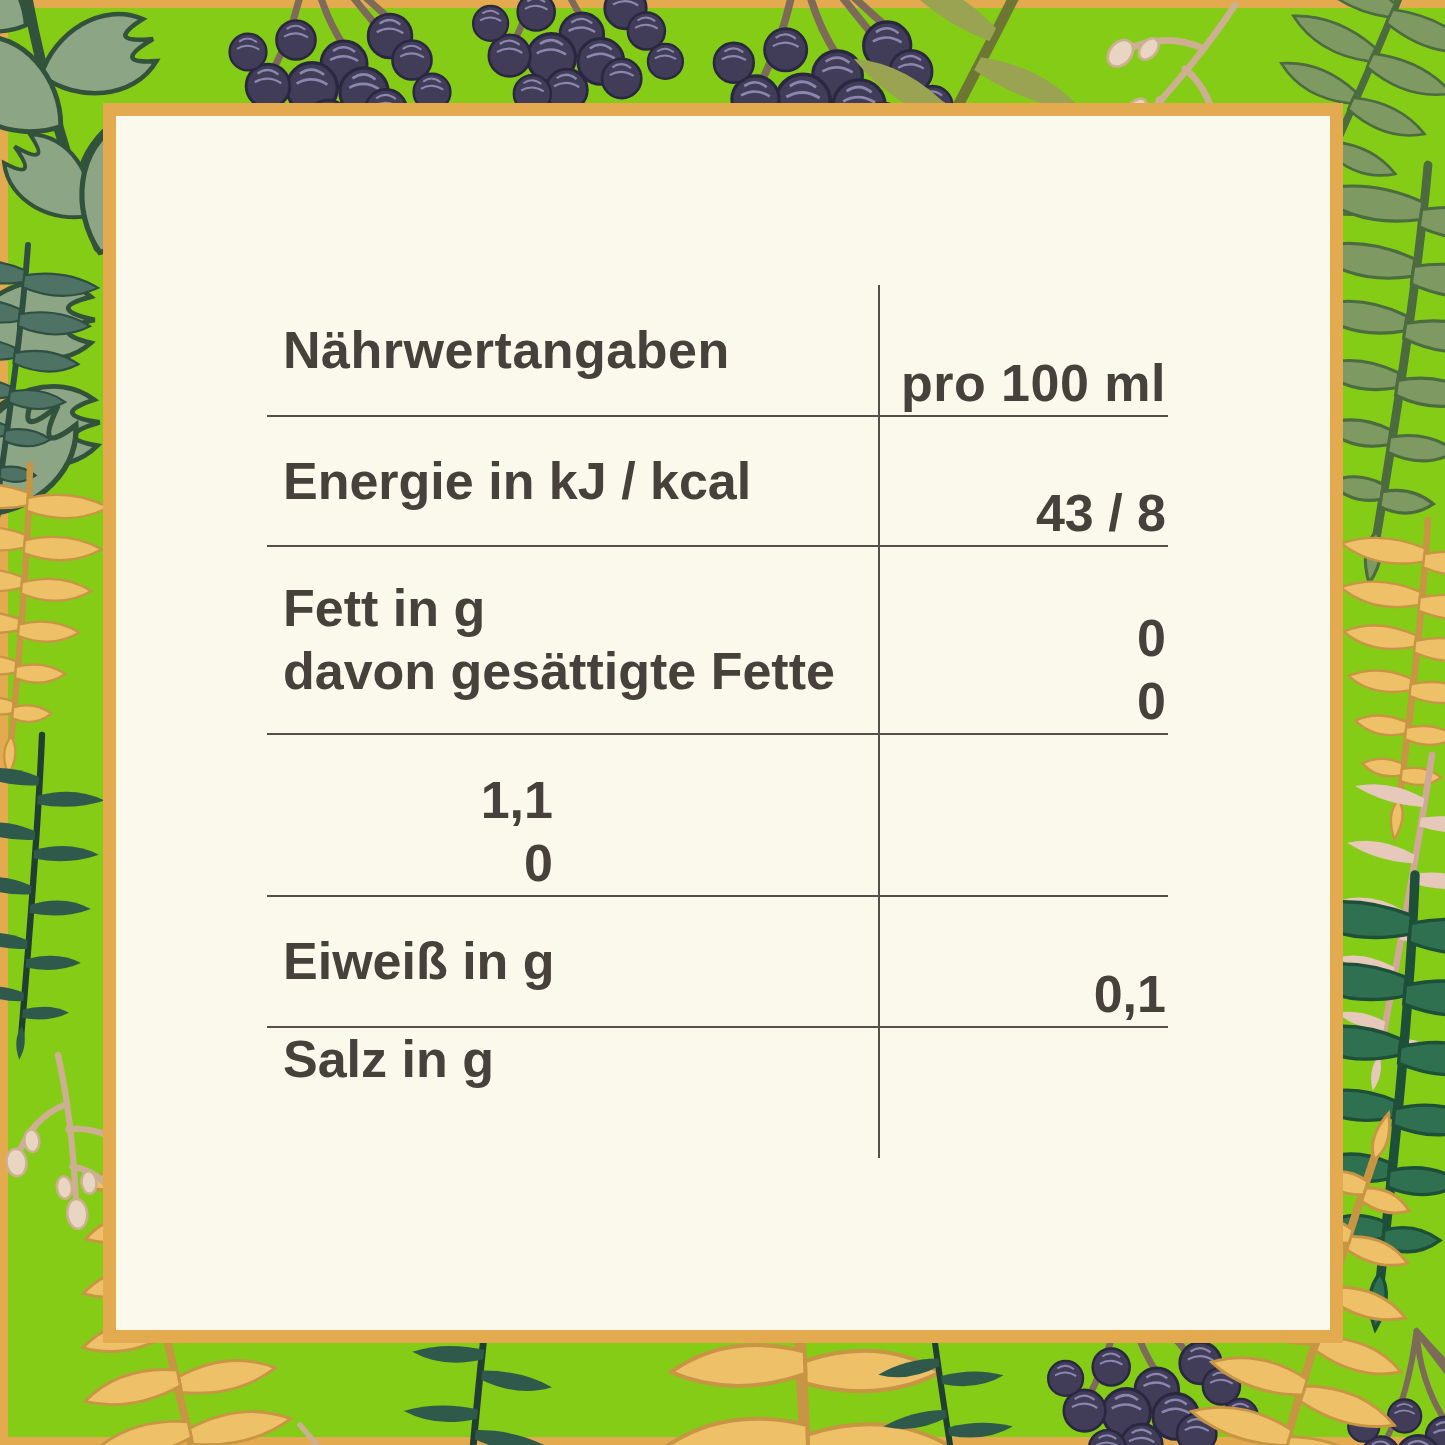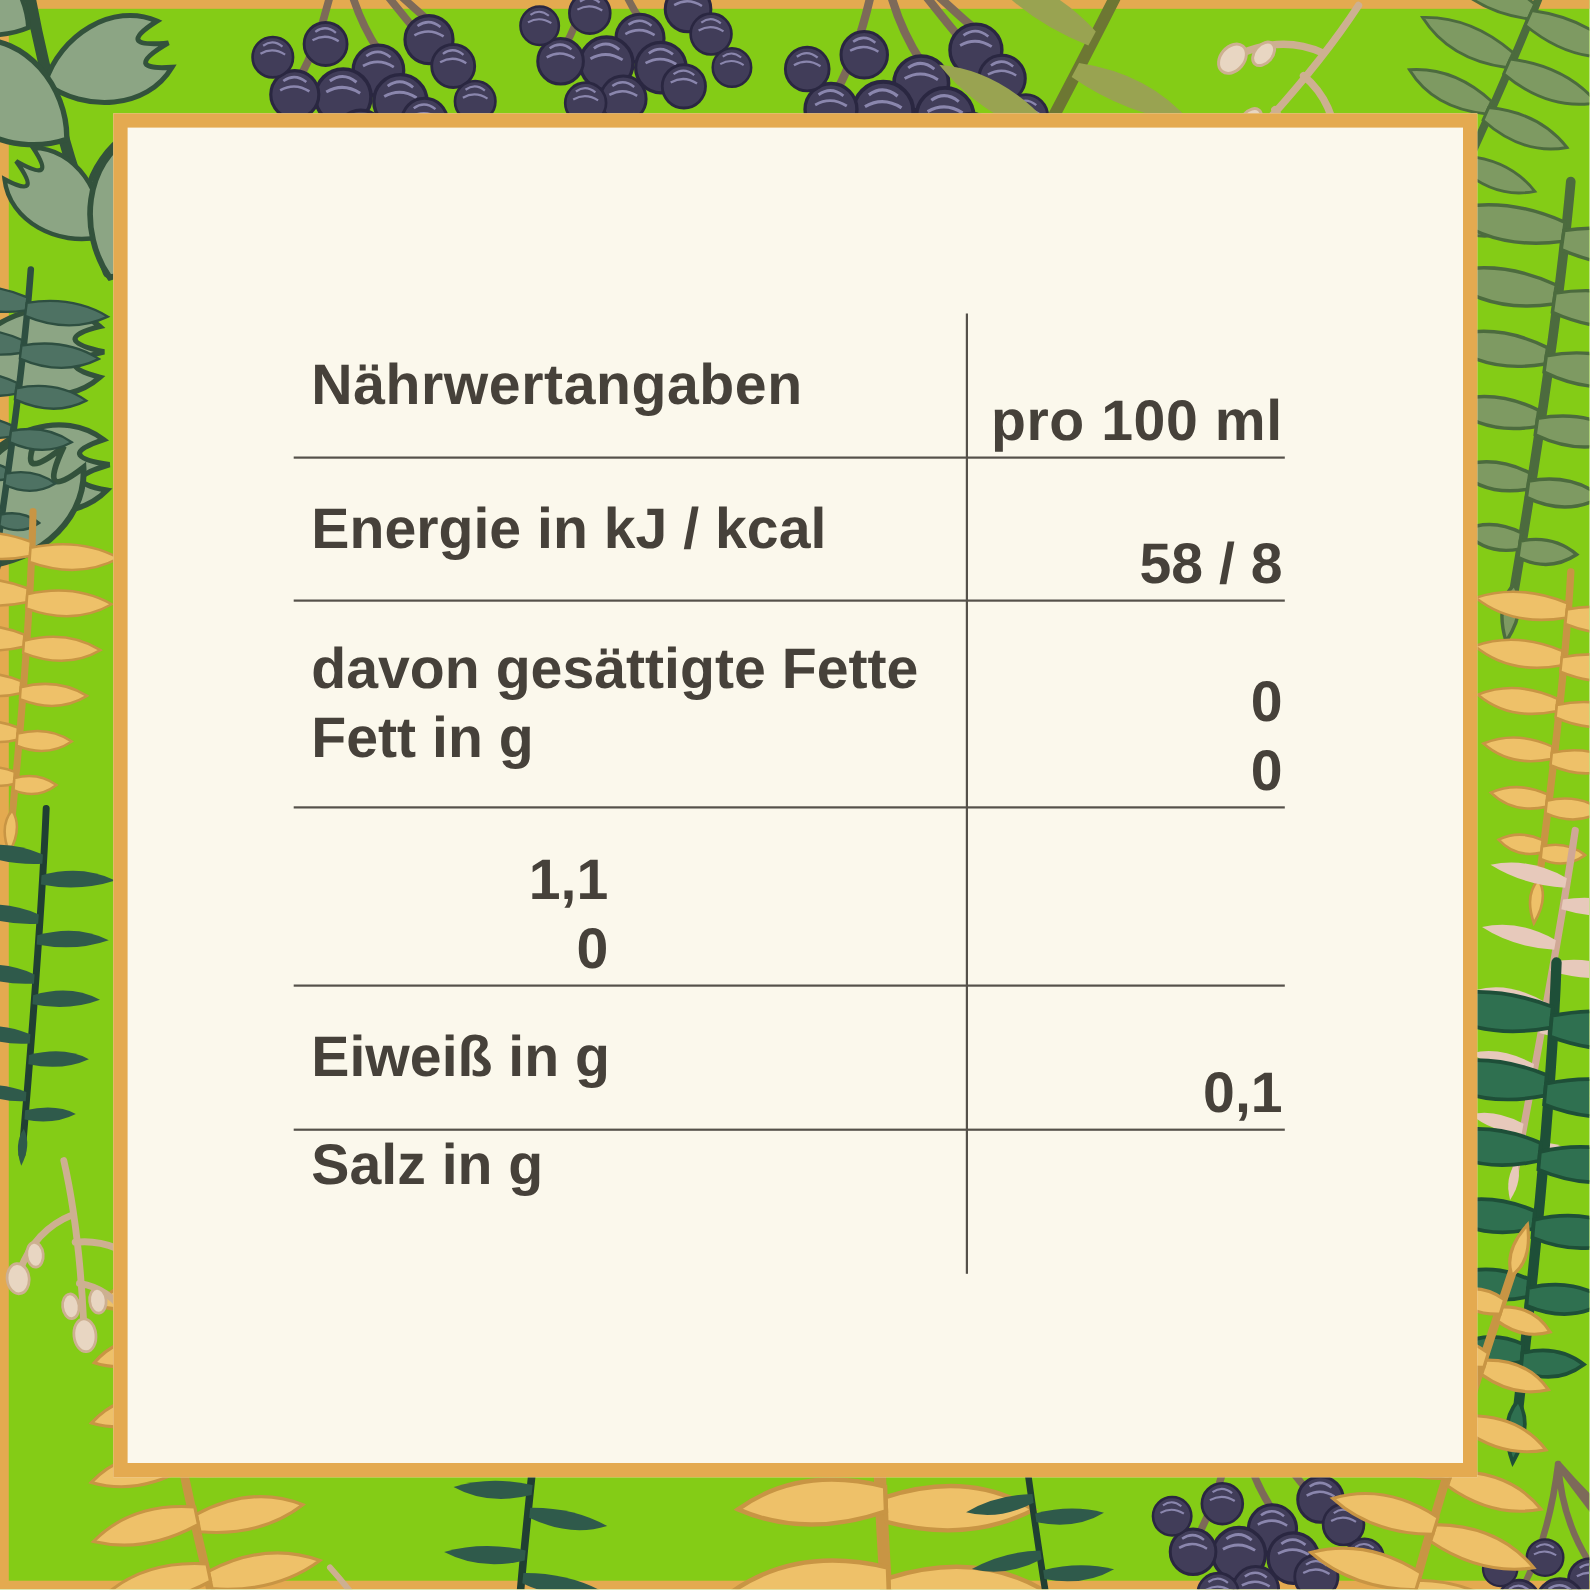--- a/index.html
+++ b/index.html
@@ -155,29 +155,29 @@
         <div class="ln">pro 100 ml</div>
       </div>
     </div>
 
     <div class="row r-1">
       <div class="cell label">
         <div class="ln">Energie in kJ / kcal</div>
 
       </div>
       <div class="cell value">
-        <div class="ln">58 / 8</div>
+        <div class="ln">43 / 8</div>
 
       </div>
     </div>
 
     <div class="row r-2">
       <div class="cell label">
+        <div class="ln">Fett in g</div>
         <div class="ln">davon gesättigte Fette</div>
-        <div class="ln">Fett in g</div>
       </div>
       <div class="cell value">
         <div class="ln">0</div>
         <div class="ln">0</div>
       </div>
     </div>
 
     <div class="row r-3">
       <div class="cell value">
         <div class="ln">1,1</div>

